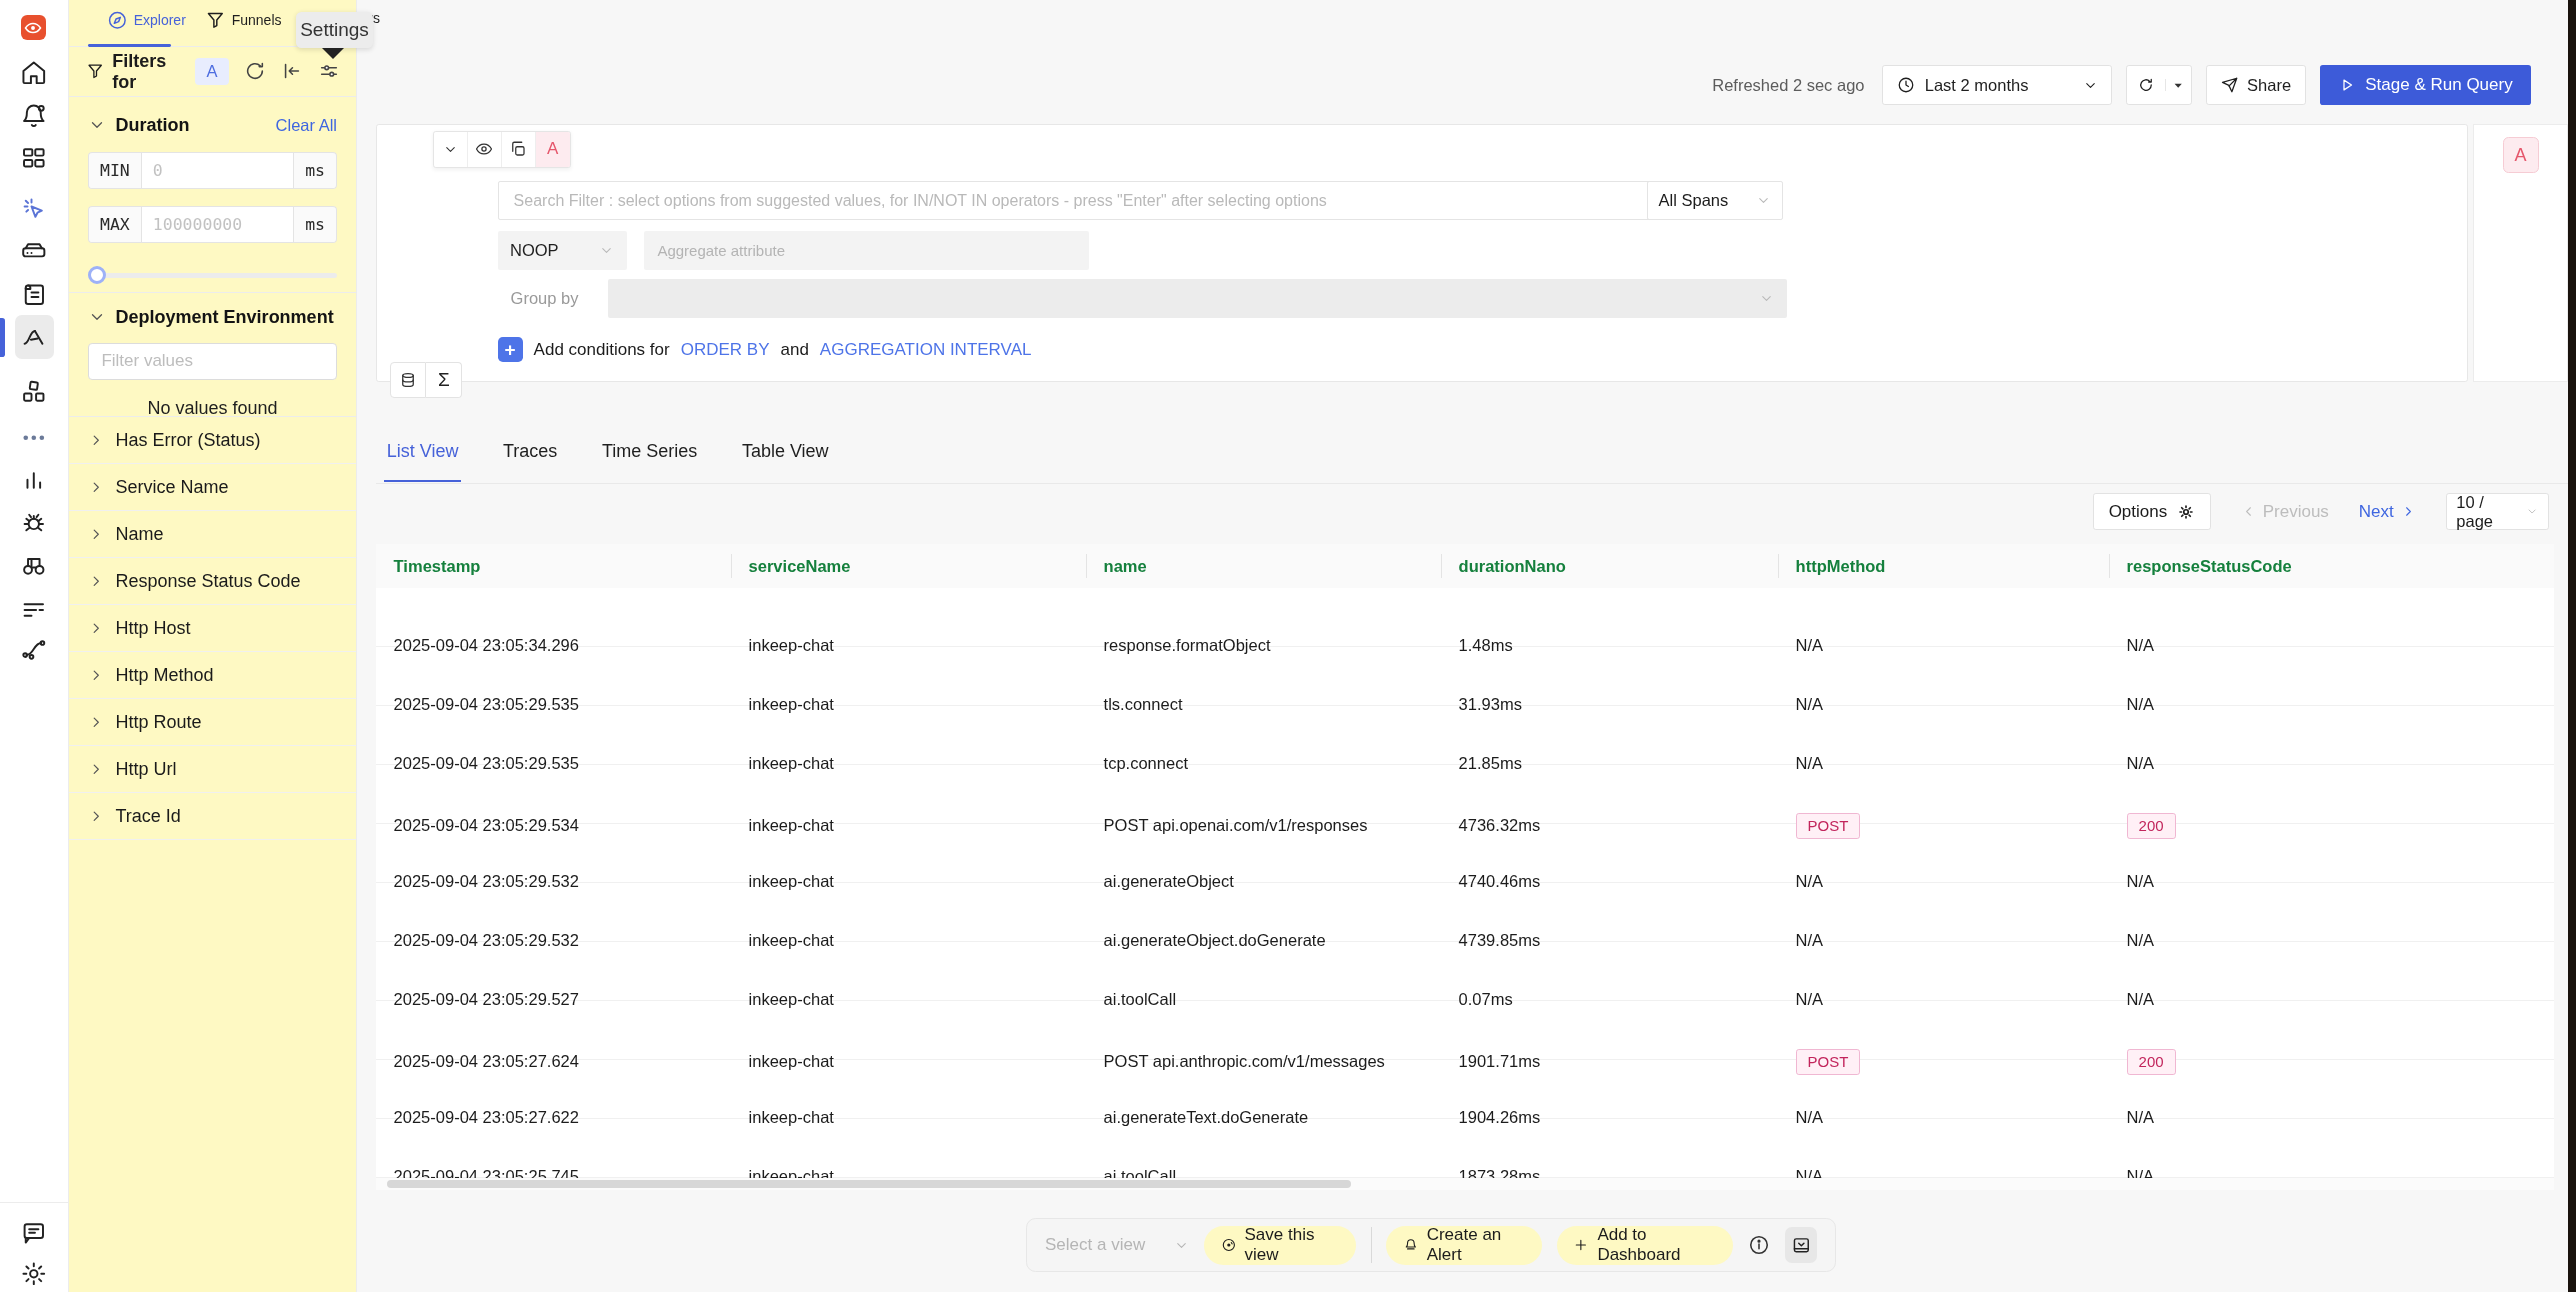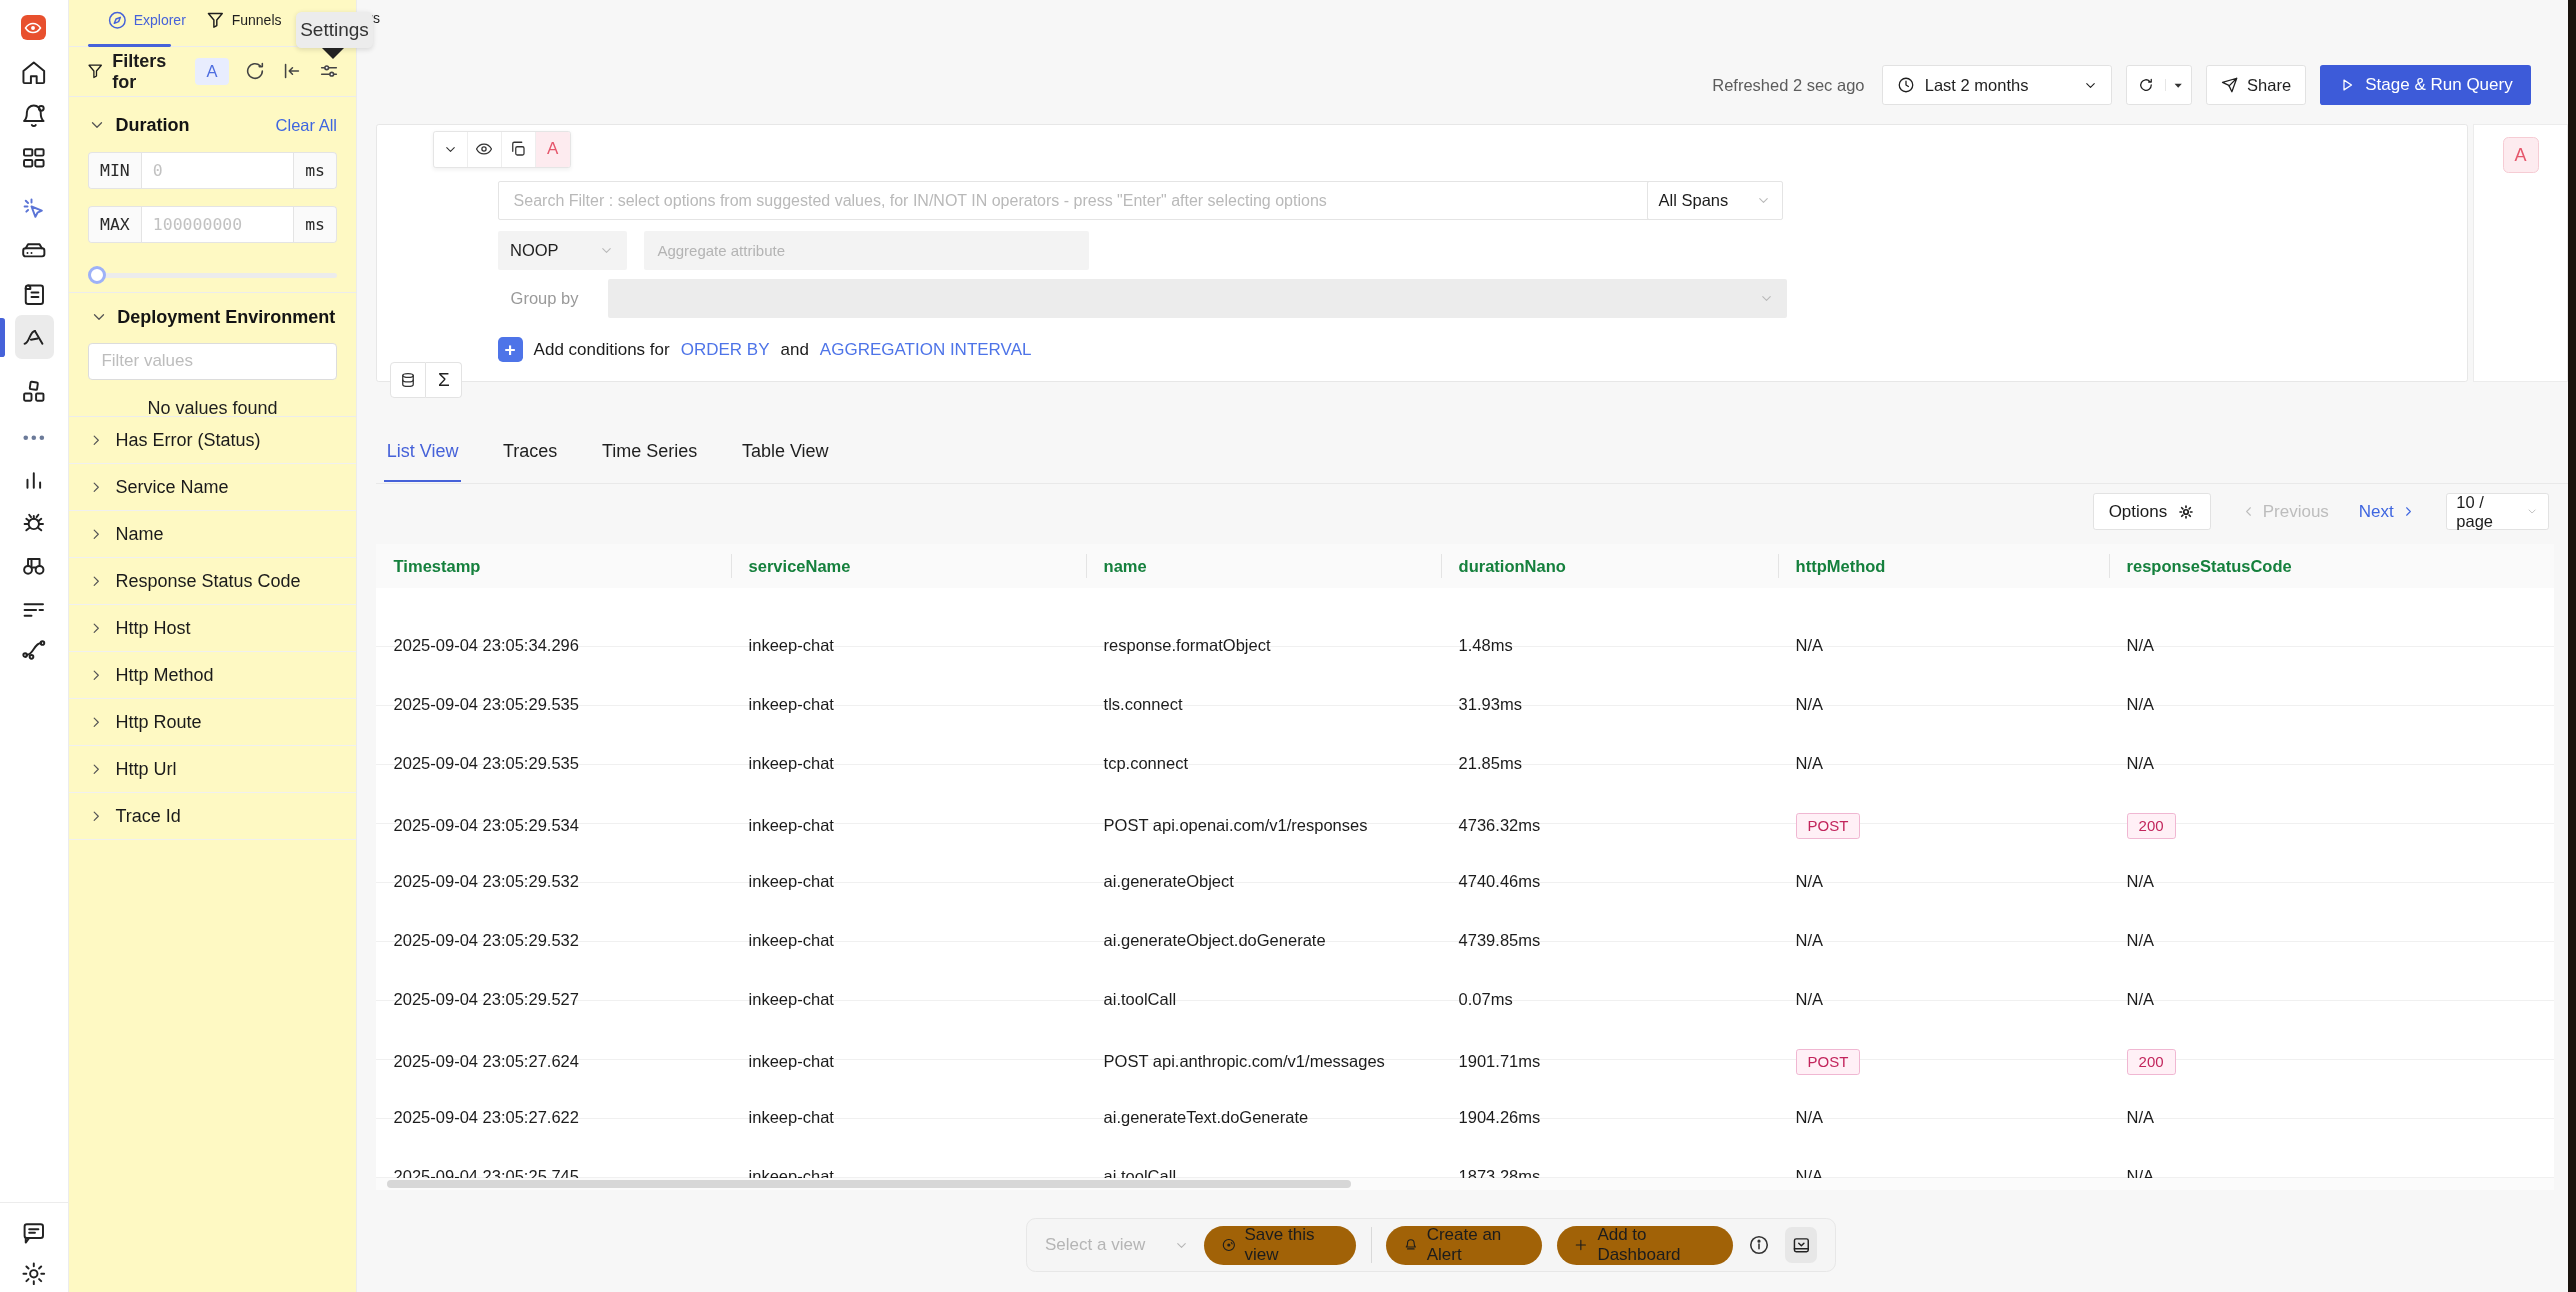--- a/index.html
+++ b/index.html
@@ -36,21 +36,21 @@
   #sidebar { position:absolute; left:69px; top:0; width:288px; height:100%; background:#fef9c3; border-right:0.7px solid #ececec; }
   #sidebar .tabs-border { position:absolute; top:46px; left:0; width:100%; height:0.7px; background:#ececec; }
   #filters-head { position:absolute; top:47px; left:0; width:100%; height:50px; display:flex; align-items:center; padding:0 16.5px; border-bottom:0.7px solid #ececec; }
   #filters-head .t { font-size:18px; font-weight:600; margin-left:8.3px; }
   .a-chip-blue { margin-left:9.6px; background:#e8edfe; color:#4e6ee0; font-size:16.5px; padding:4.1px 11px; border-radius:4.1px; }
   #filters-head .spacer { flex:1; }
   #filters-head .hic { width:23.4px; height:23.4px; color:#444; margin-left:15px; }
   #filters-head .hic svg { width:22px; height:22px; }
 
   #duration-sec { position:absolute; top:105px; left:0; width:100%; padding:9.6px 19px 19px; border-bottom:0.7px solid #ececec; height:188px; }
-  .sec-head { display:flex; align-items:center; font-size:18px; font-weight:600; color:#141414;justify-content:center; }
+  .sec-head { display:flex; align-items:center; font-size:18px; font-weight:600; color:#141414; }
   .sec-head .chev { width:18px; height:18px; margin-right:9.6px; color:#555; }
   .clear-all { margin-left:auto; color:#3f66e0; font-size:16.5px; font-weight:400; }
   .dur-row { display:flex; margin-top:16.5px; height:37px; }
   .dur-row .lab, .dur-row .unit { background:#fafafa; border:0.7px solid #e4e4e4; font-family:"DejaVu Sans Mono", monospace; font-size:16.5px; color:#2a2a2a; display:flex; align-items:center; padding:0 11px; }
   .dur-row .lab { border-radius:4.1px 0 0 4.1px; border-right:none; }
   .dur-row .unit { border-radius:0 4.1px 4.1px 0; border-left:none; }
   .dur-row input { flex:1; border:0.7px solid #e4e4e4; font-family:"DejaVu Sans Mono", monospace; font-size:16.5px; padding:0 11px; outline:none; min-width:0; }
   .dur-row input::placeholder { color:#c2c2c2; }
   #dur-slider { position:relative; margin-top:23.4px; height:18px; }
   #dur-slider .track { position:absolute; top:6.9px; left:0; right:0; height:5.5px; background:#ececec; border-radius:2.8px; }
@@ -131,21 +131,21 @@
   #trace-table .trow { height:59px; align-items:center; font-size:16.5px; color:#1c1c1c; border-bottom:0.7px solid #f0f0f0; }
   #trace-table .trow > div { padding:0 18px;margin-top:48px; }
   .pill { display:inline-block; font-size:15px; color:#c2255c; background:#fff0f6; border:0.7px solid #f0b7d2; border-radius:2.8px; padding:3.4px 11px; }
   #h-scroll { height:12.4px; background:#fbfbfb; position:relative; }
   #h-scroll .thumb { position:absolute; left:11px; top:2.1px; width:964px; height:8.3px; background:#d7d7d7; border-radius:4.1px; }
 
   
   #footer-bar { position:absolute; left:669px; top:1218px; width:810px; height:54px; background:#f5f5f5; border:0.7px solid #e7e7e7; border-radius:9.6px; display:flex; align-items:center; padding:0 18px; gap:15px; }
   #select-view { display:flex; align-items:center; width:164px; color:#b5b5b5; font-size:17px; }
   #select-view .grow { flex:1; }
-  .pill-btn { height:39px; background:#a16207; border-radius:688px; display:flex; align-items:center; gap:8.3px; padding:0 16.5px; font-size:17px; color:#1c1c1c; }
+  .pill-btn { height:39px; background:#fef9c3; border-radius:688px; display:flex; align-items:center; gap:8.3px; padding:0 16.5px; font-size:17px; color:#1c1c1c; }
   #footer-divider { width:0.7px; height:36px; background:#d9d9d9; }
   .ft-ic { width:23.4px; height:23.4px; color:#333; display:flex; align-items:center; justify-content:center; }
   #collapse-btn { width:36px; height:36px; background:#e7e7e7; border-radius:6.9px; display:flex; align-items:center; justify-content:center; color:#222; }
 </style>
 </head>
 <body>
 
 <div id="rail">
   <div class="logo">
     <svg width="18" height="18" viewBox="0 0 24 24" fill="none" stroke="#fff" stroke-width="2">

